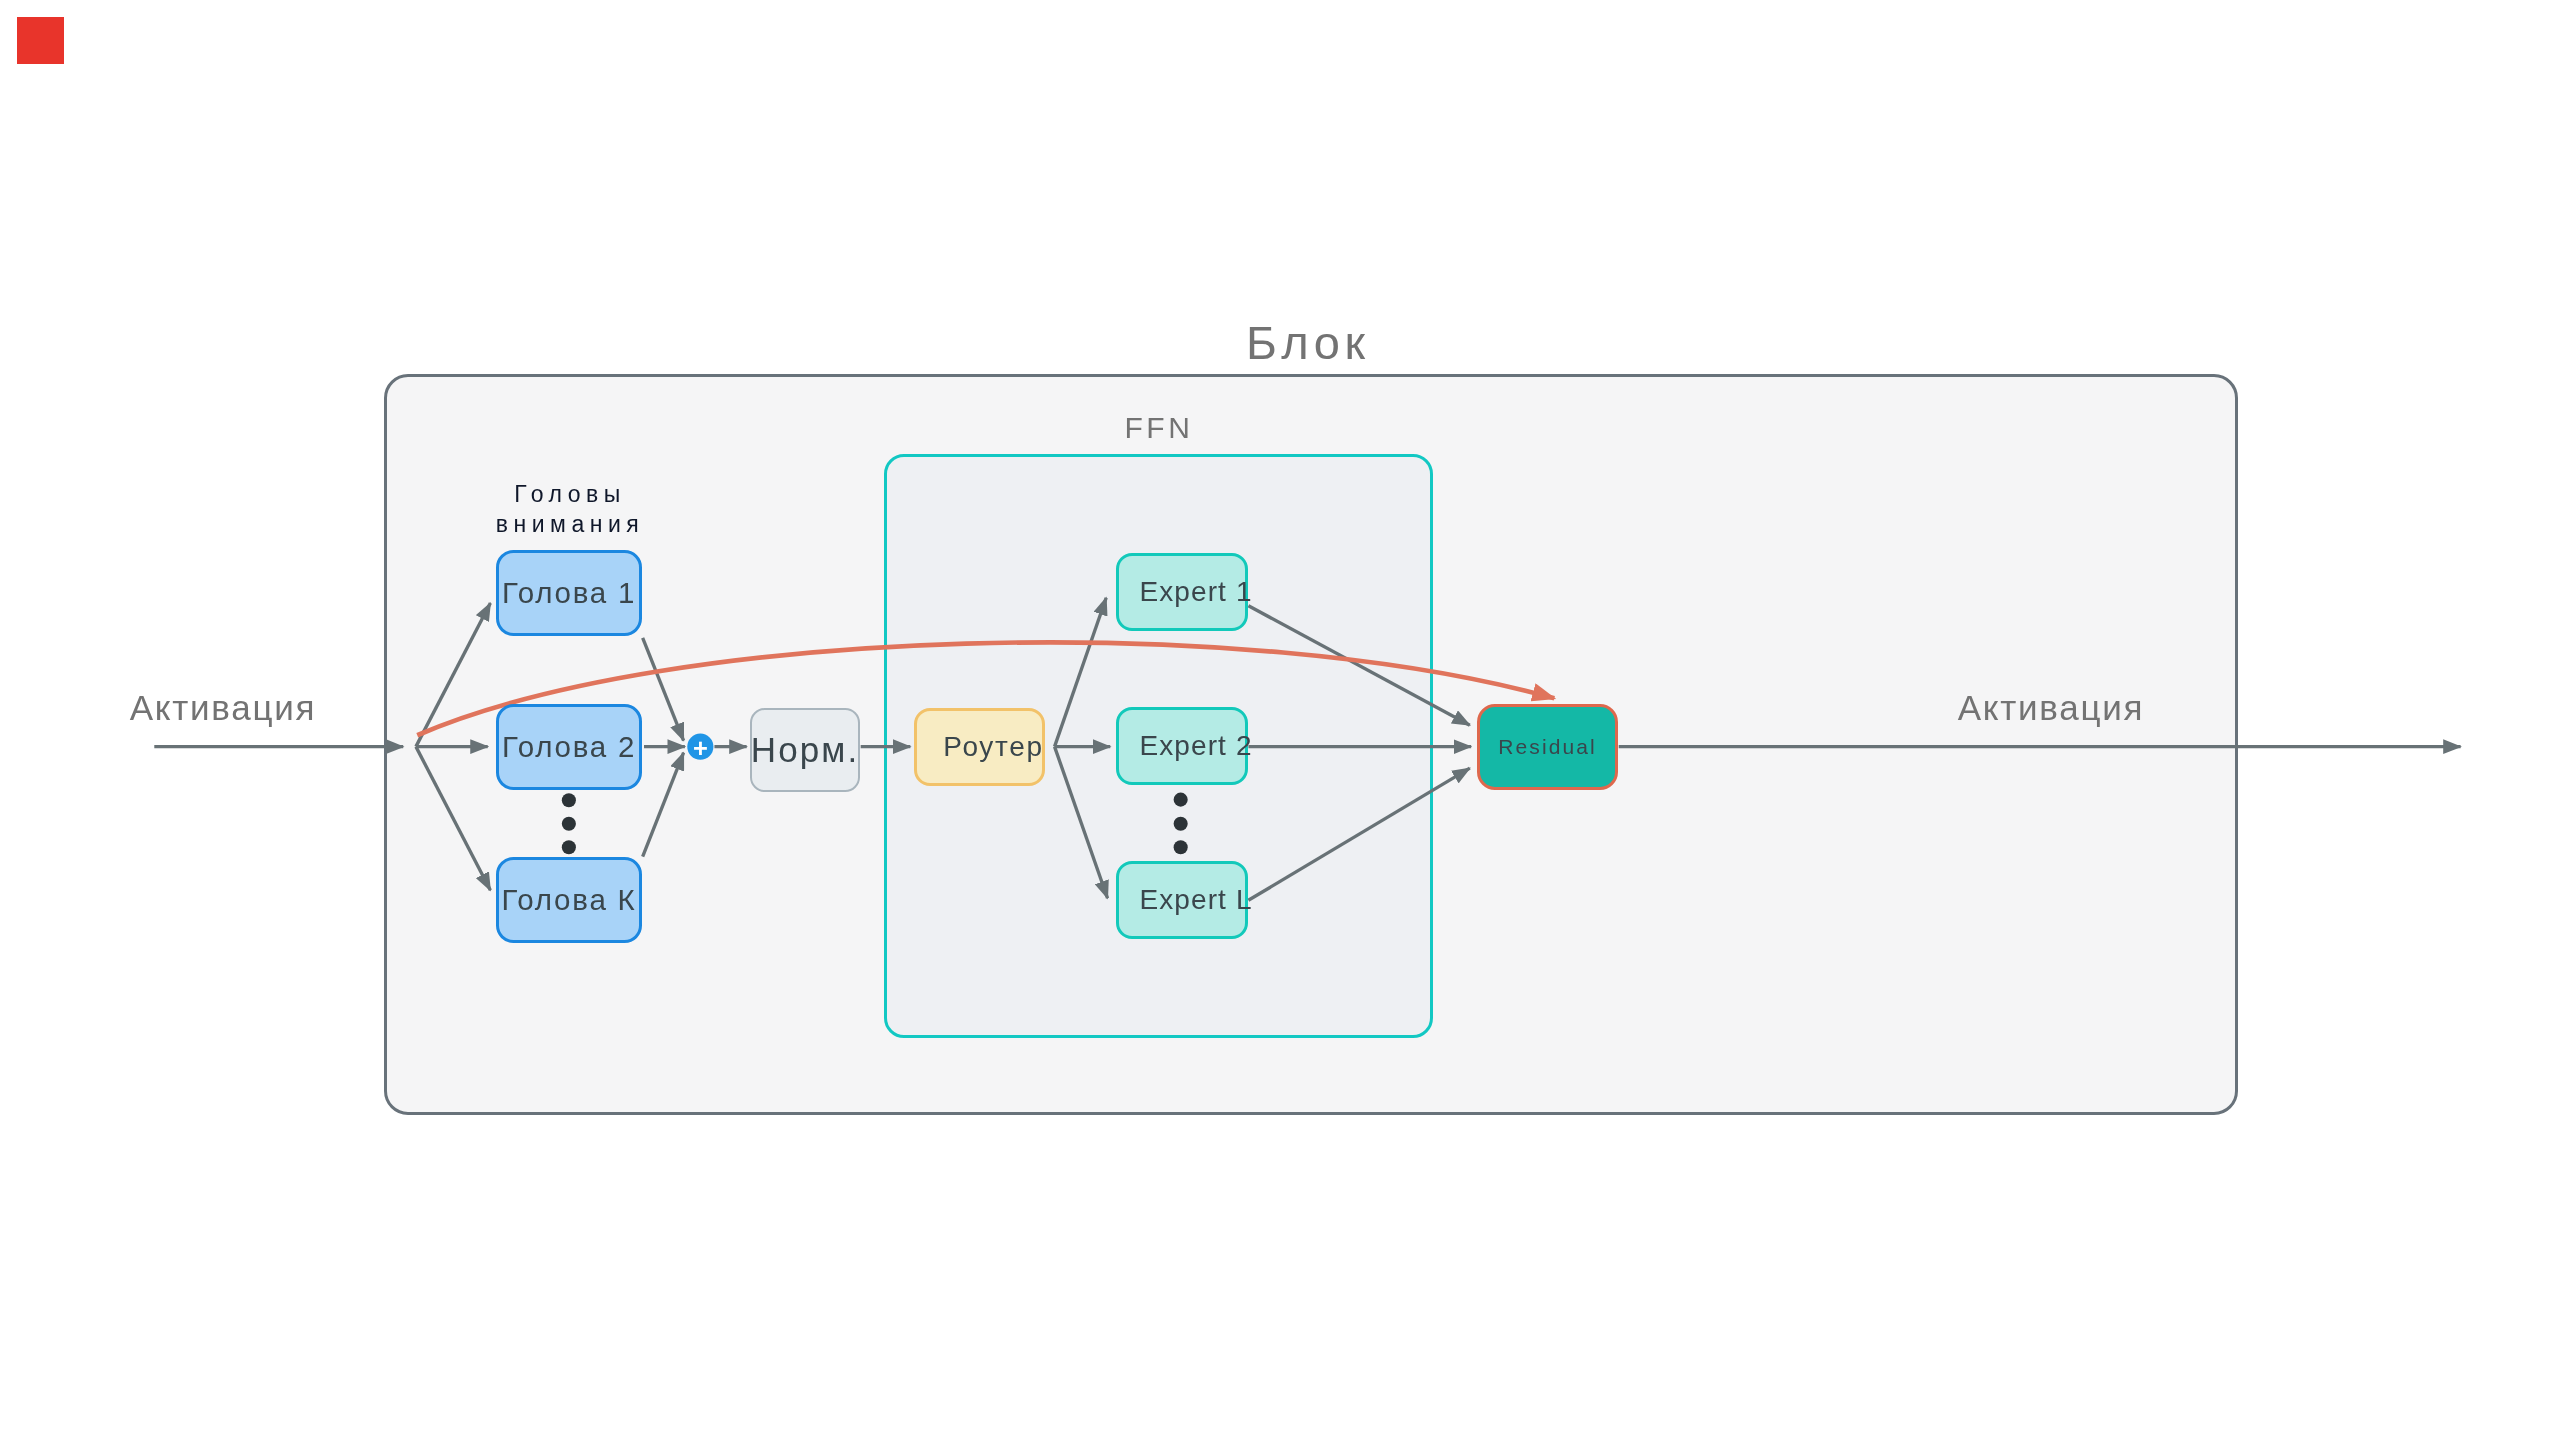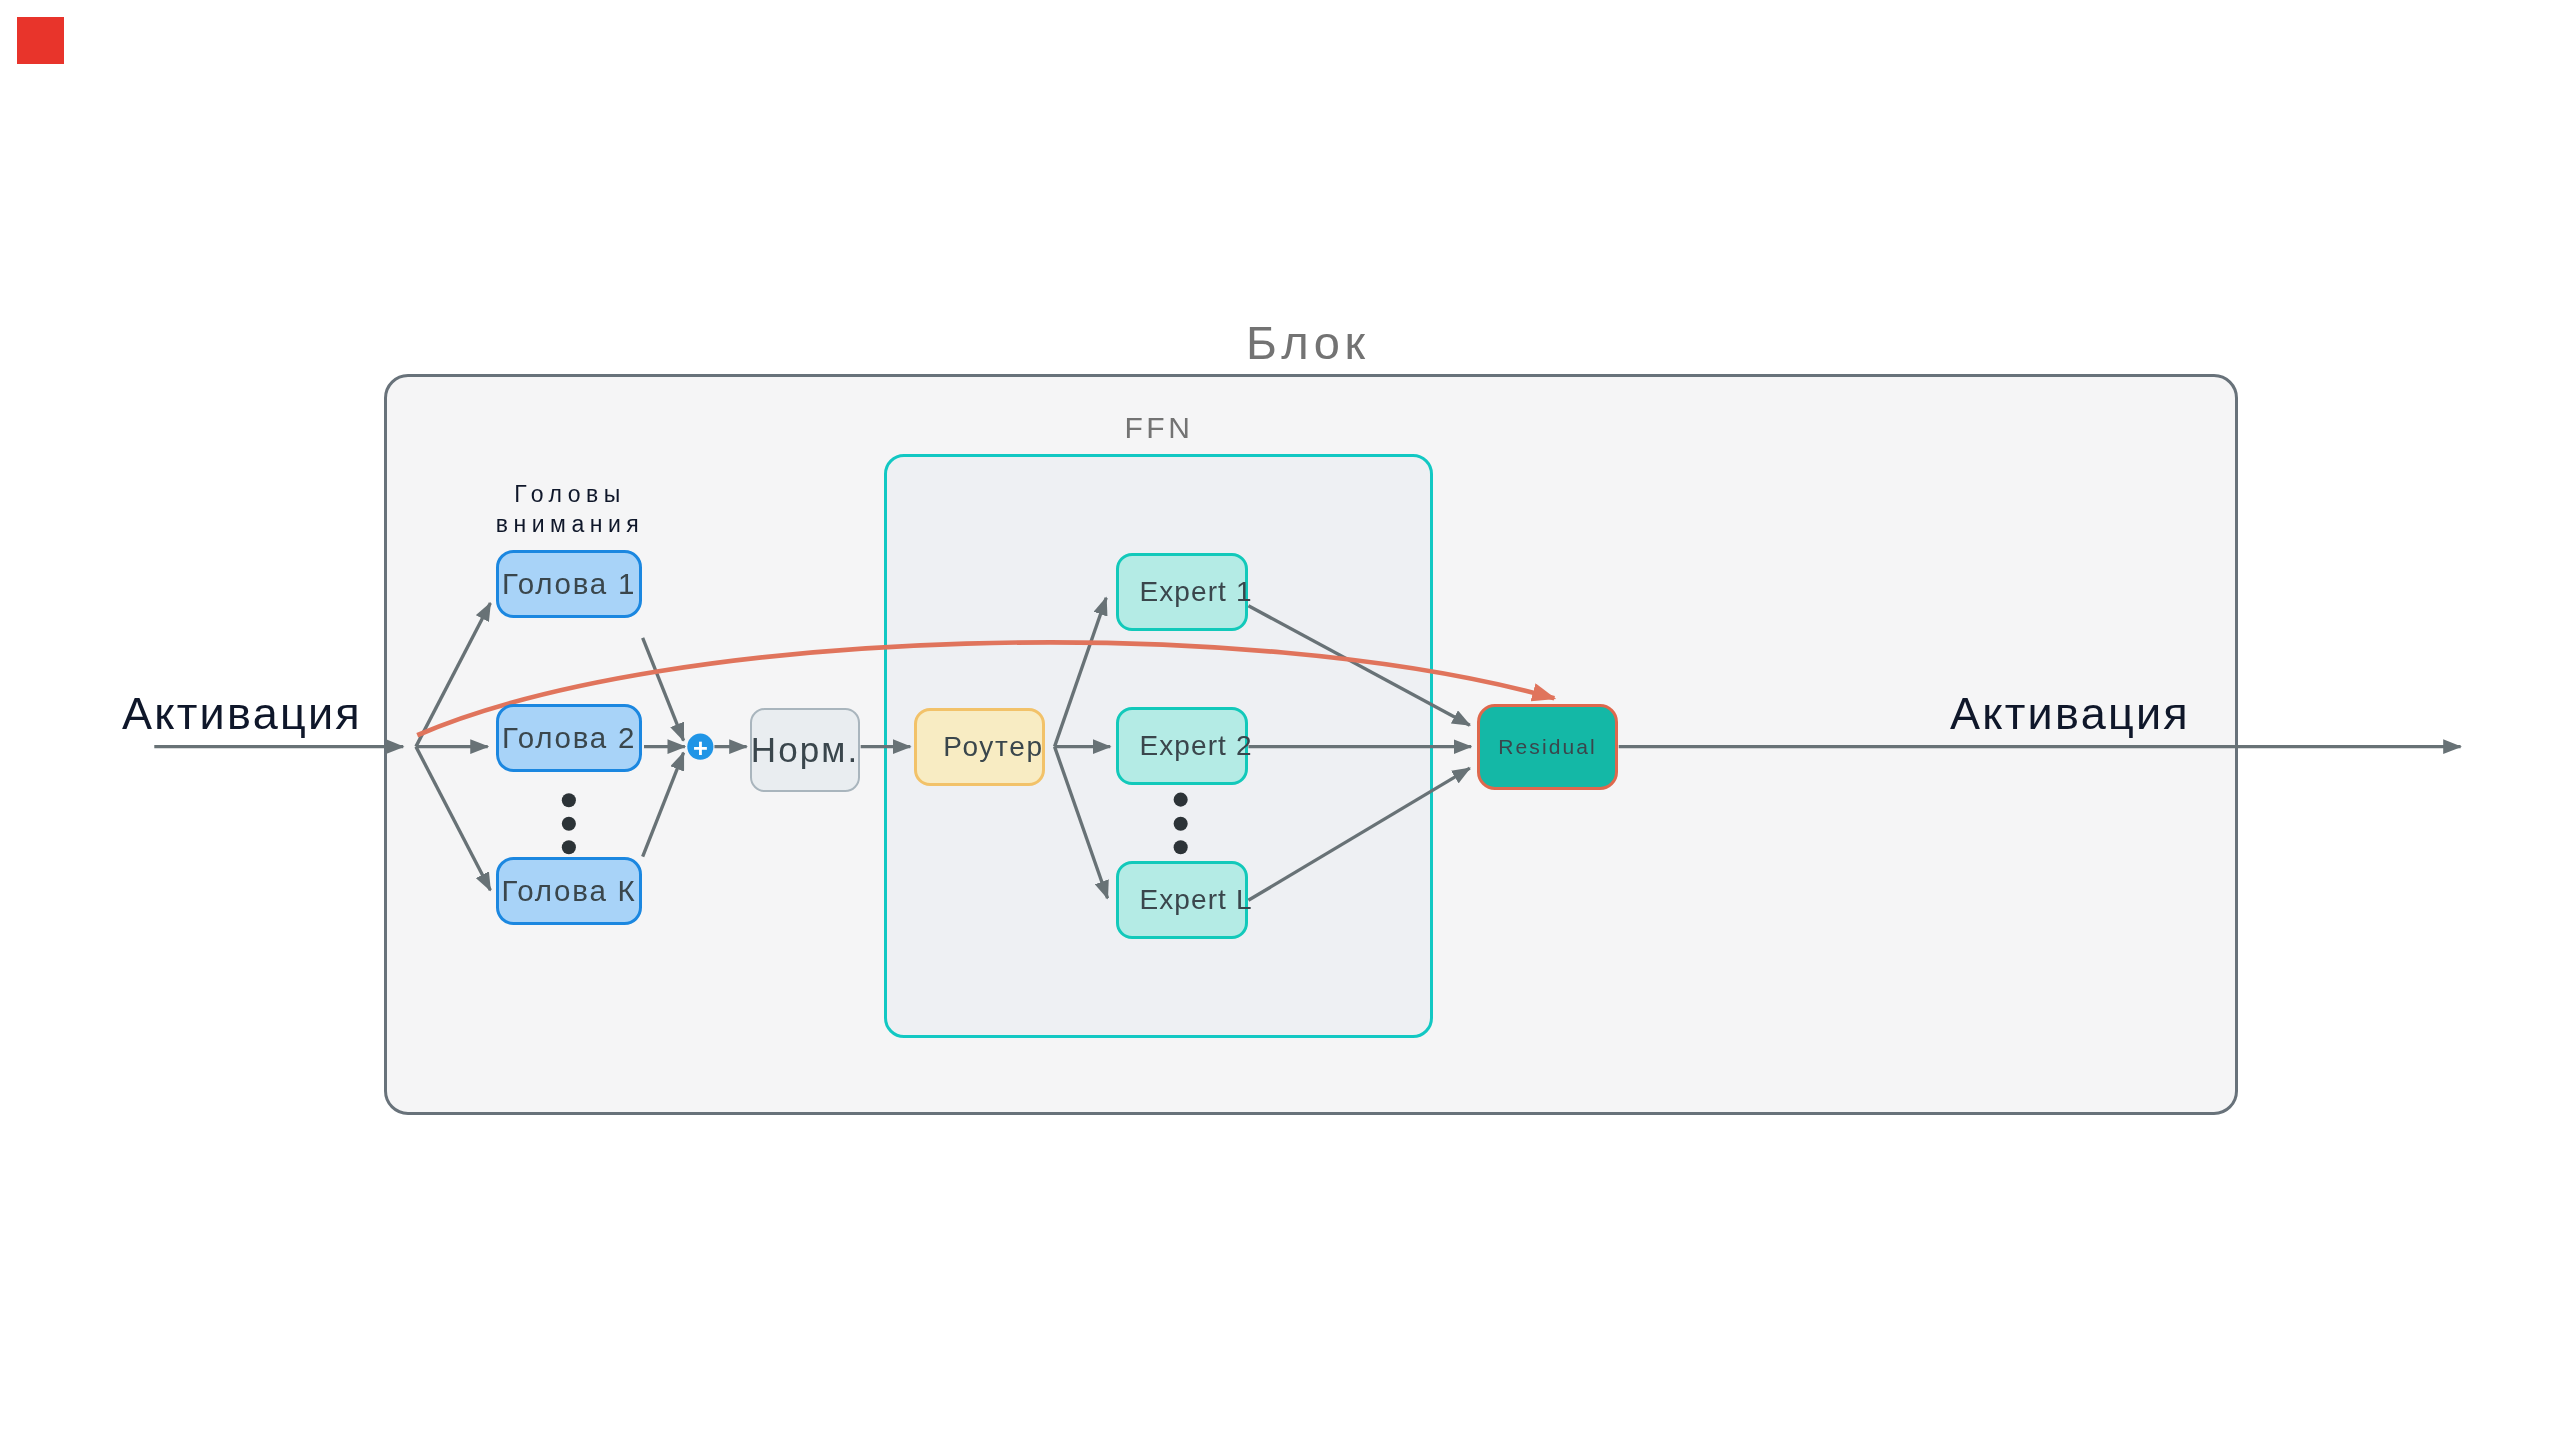--- a/index.html
+++ b/index.html
@@ -10,39 +10,39 @@
 
   .block{position:absolute;left:384px;top:374px;width:1854px;height:741px;
          background:#f5f5f6;border:3.4px solid #68727a;border-radius:24px;box-sizing:border-box;z-index:1;}
   .ffn{position:absolute;left:884px;top:454px;width:549px;height:584px;
        background:#eef0f3;border:3.4px solid #12c8c3;border-radius:20px;box-sizing:border-box;z-index:2;}
 
   svg.wires{position:absolute;left:0;top:0;z-index:3;}
 
   .node{position:absolute;display:flex;align-items:center;justify-content:center;
         box-sizing:border-box;z-index:4;color:#3a464c;white-space:nowrap;}
-  .head{left:496px;width:146px;height:68px;background:#a8d3f8;border:3.4px solid #1b87e0;
+  .head{left:496px;width:146px;height:86px;background:#a8d3f8;border:3.4px solid #1b87e0;
         border-radius:17.4px;font-size:29.5px;letter-spacing:.06em;}
   .head1{top:550px;} .head2{top:704px;} .head3{top:857px;}
   .norm{left:750px;top:708px;width:110px;height:84px;background:#e9edf0;border:2.7px solid #a9b5bd;
         border-radius:14.8px;font-size:35px;letter-spacing:.06em;}
   .router{left:914px;top:708px;width:131px;height:78px;background:#f8ecc3;border:3.4px solid #f2c269;
         border-radius:16px;font-size:28px;letter-spacing:.06em;padding-left:28px;}
   .expert{left:1116px;width:132px;height:78px;background:#b4ebe5;border:3.4px solid #12c9ba;
         border-radius:16px;font-size:28px;letter-spacing:.04em;padding-left:28px;}
   .expert1{top:553px;} .expert2{top:707px;} .expert3{top:861px;}
   .residual{left:1477px;top:704px;width:141px;height:86px;background:#14b8a6;border:3.4px solid #de684d;
         border-radius:18px;font-size:21px;letter-spacing:.1em;}
 
   .lbl{position:absolute;color:#737373;z-index:5;white-space:nowrap;transform:translateX(-50%);}
   .title{left:1308px;top:315px;font-size:47px;letter-spacing:.1em;}
   .ffn-label{left:1159px;top:411px;font-size:30px;letter-spacing:.12em;}
   .attn-caption{left:570px;top:480px;font-size:23px;letter-spacing:.24em;text-align:center;line-height:1.3;color:#0f172a;}
   .attn-caption span{display:block;}
-  .act{top:688px;font-size:45px;letter-spacing:.05em;color:#0f172a;margin-left:19px;}
+  .act{top:688px;font-size:35px;letter-spacing:.05em;color:#737373;}
   .act-in{left:223px;} .act-out{left:2051px;}
 </style>
 </head>
 <body>
 
 <div class="canvas">
 
   <div class="indicator"></div>
 
   <div class="block"></div>

